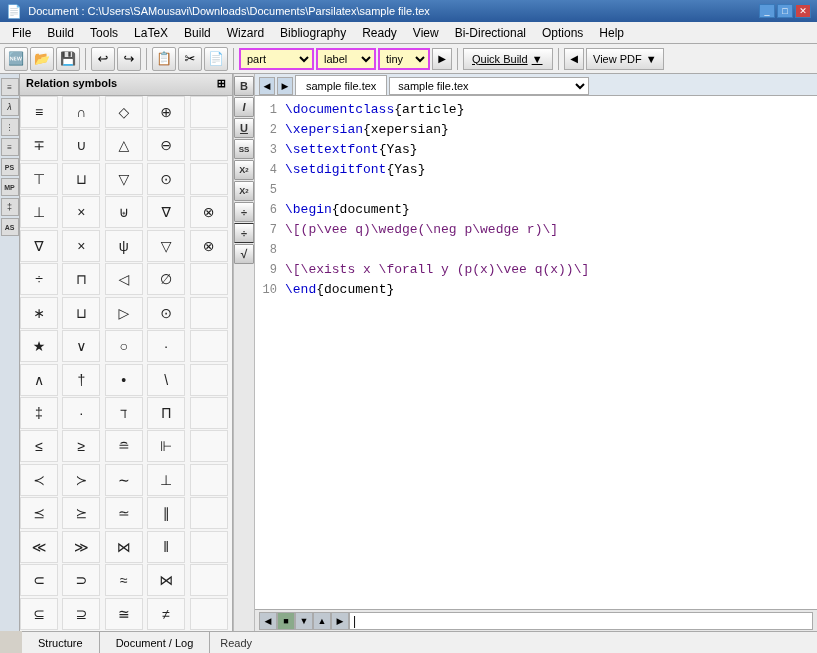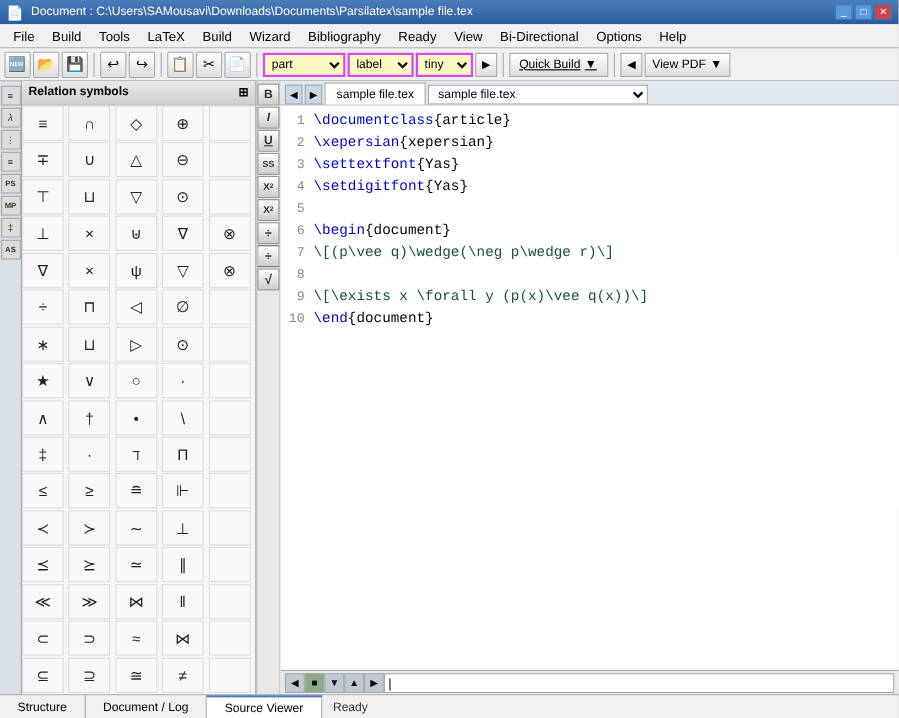--- a/index.html
+++ b/index.html
@@ -214,21 +214,21 @@
       width: 30px;
       text-align: right;
       padding-right: 8px;
       color: #888;
       font-size: 12px;
       user-select: none;
       flex-shrink: 0;
     }
     .line-content { flex: 1; white-space: pre; }
     .c-blue { color: #0000cc; }
-    .c-green { color: #14532d; text-align: center; }
+    .c-green { color: #701a75; text-align: center; }
 
     
     #bottom-input {
       height: 22px;
       background: #e8e8e8;
       border-top: 1px solid #aaa;
       display: flex;
       align-items: center;
       padding: 0 4px;
     }
@@ -249,20 +249,21 @@
       background: white;
     }
 
     
     #status-bar {
       height: 22px;
       background: #f0f0f0;
       border-top: 1px solid #aaa;
       display: flex;
       align-items: center;
+      margin-left: 22px;
     }
     .status-tab {
       height: 100%;
       padding: 0 16px;
       font-size: 11px;
       display: flex; align-items: center;
       border-right: 1px solid #aaa;
       cursor: pointer;
     }
     .status-tab.active {
@@ -577,19 +578,16 @@
   </div>
 </div>
 
 <div id="status-bar">
   <div class="status-tab">
     <span>Structure</span>
   </div>
   <div class="status-tab">
     <span>Document / Log</span>
   </div>
-  <div class="status-tab active">
-    <span>Source Viewer</span>
-  </div>
   <div id="status-ready">
     <span>Ready</span>
   </div>
 </div>
 
 </body></html>

